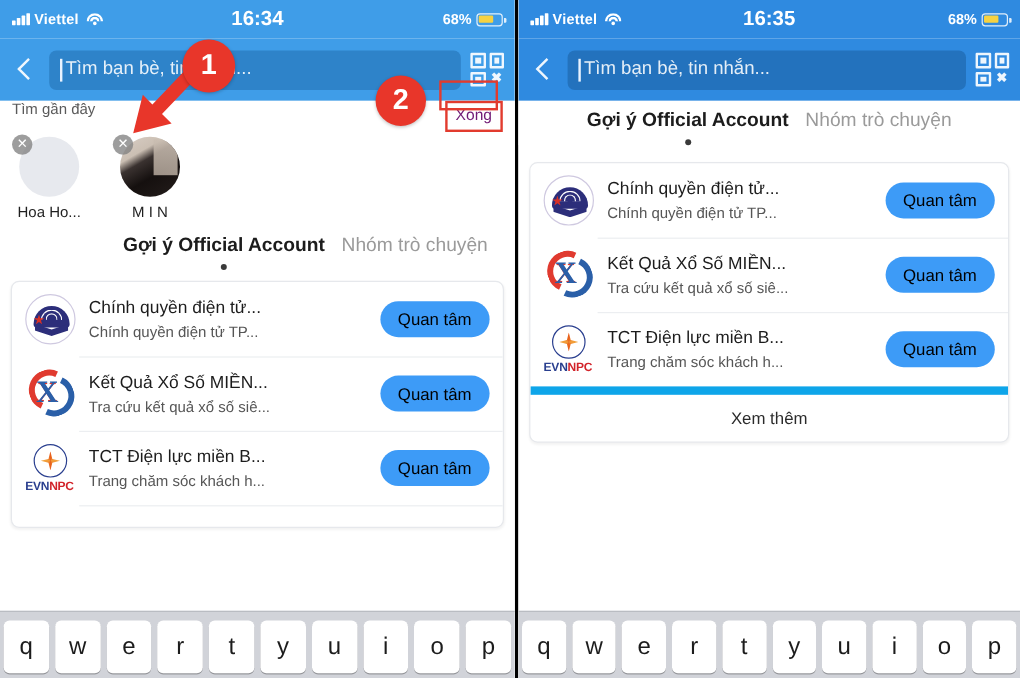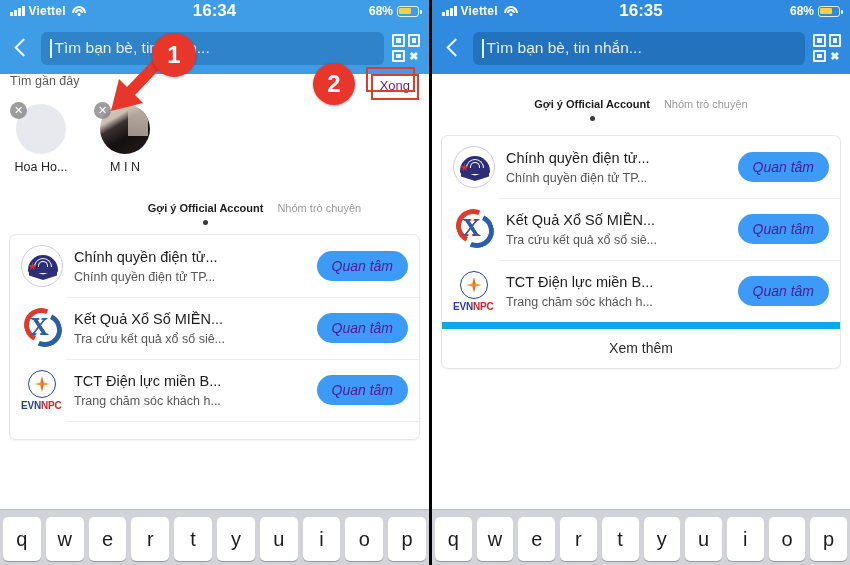--- a/index.html
+++ b/index.html
@@ -12,21 +12,21 @@
   .screens { position: relative; width: 850px; height: 565px; display: flex; }
 
   .panel { position: relative; height: 565px; overflow: hidden; background:#fff; }
   .panel-left  { width: 429px; }
   .divider { width: 3px; height: 565px; background: #000; flex: 0 0 3px; }
   .panel-right { width: 418px; }
 
   
   .statusbar {
     height: 22px; display: flex; align-items: center;
-    padding: 6px 10px; color: #fff; font-size: 12.5px; font-weight: bold;
+    padding: 16px 10px; color: #fff; font-size: 12.5px; font-weight: bold;
     position: relative;
     gap: 23px;
   }
   .sb-left { display: flex; align-items: center; gap: 4px; }
   .sb-bars { display: flex; align-items: flex-end; gap: 1.5px; height: 10px; }
   .sb-bars i { display: block; width: 2.5px; background: #fff; border-radius: .5px; }
   .sb-bars i:nth-child(1){height:4px} .sb-bars i:nth-child(2){height:6px}
   .sb-bars i:nth-child(3){height:8px} .sb-bars i:nth-child(4){height:10px}
   .sb-carrier { font-size: 12px; letter-spacing: .2px; }
   .sb-wifi { width: 14px; height: 11px; position: relative; margin-left: 2px; }
@@ -81,37 +81,37 @@
      background: linear-gradient(200deg,#cfc3b7,#b5a89c); opacity:.85; }
   .recent-close {
      position:absolute; left:-2px; top:-2px; width:17px; height:17px; border-radius:50%;
      background: rgba(130,130,130,.78); color:#fff; font-size:11px; line-height:17px;
      text-align:center; z-index:3; cursor:pointer; }
   .recent-name { margin-top: 6px; font-size: 12.5px; color:#1f1f1f; white-space:nowrap; }
 
   
   .tabs { display:flex; align-items:flex-start; justify-content:center; gap: 14px;
      padding-top: 4px; background:#fff; position:relative; }
-  .tab { font-size: 11px; padding-bottom: 3px; cursor:pointer; position:relative; white-space:nowrap;margin-top:16px;}
+  .tab { font-size: 16px; padding-bottom: 3px; cursor:pointer; position:relative; white-space:nowrap;}
   .tab.active { color: #1c1c1c; font-weight: bold; }
   .tab.inactive { color: #9a9a9a; }
   .tab-dot { width:5px; height:5px; border-radius:50%; background:#3a3a3a; margin: 3px auto 0; }
   .tabs-right { justify-content:center; }
 
   
   .oa-card { margin: 9px 9px 0; background:#fff; border:1px solid #e6e8ec; border-radius:7px;
      box-shadow: 0 1px 2px rgba(0,0,0,.05); overflow:hidden; }
   .oa-row { display:flex; align-items:center; padding: 10px 11px; gap: 11px; position:relative; }
   .oa-row + .oa-row::before { content:""; position:absolute; left:56px; right:0; top:0; height:1px; background:#eceef1; }
   .oa-logo { width: 42px; height: 42px; flex:0 0 42px; position:relative; }
   .oa-text { flex:1 1 auto; min-width:0; }
   .oa-title { font-size: 14.5px; color:#1c1c1c; white-space:nowrap; overflow:hidden; text-overflow:ellipsis; line-height:1.25;}
   .oa-sub { font-size: 12.5px; color:#565656; white-space:nowrap; overflow:hidden; text-overflow:ellipsis; margin-top:3px;}
-  .oa-btn { flex:0 0 auto; background:#3d9bf7; color:#4c1d95; font-size:14px;
-     border-radius: 17px; padding: 7px 15px; cursor:pointer; white-space:nowrap; border:none;font-style:italic;}
+  .oa-btn { flex:0 0 auto; background:#3d9bf7; color:#000000; font-size:14px;
+     border-radius: 17px; padding: 7px 15px; cursor:pointer; white-space:nowrap; border:none;}
   .oa-more { text-align:center; font-size:14px; color:#2b2b2b; padding:11px 0 12px;
      border-top:7px solid #0ea5e9; cursor:pointer; }
 
   
   .logo-gov { border-radius:50%; background:#fff; border:1.5px solid #cfc9e0; overflow:hidden; }
   .logo-gov .dome { position:absolute; left:6px; top:9px; width:30px; height:18px;
      background:#2c2e7a; border-radius: 16px 16px 3px 3px; }
   .logo-gov .wave1 { position:absolute; left:12px; top:12px; width:18px; height:9px;
      border:1.6px solid #fff; border-bottom:none; border-radius: 12px 12px 0 0; }
   .logo-gov .wave2 { position:absolute; left:16px; top:15px; width:10px; height:6px;

